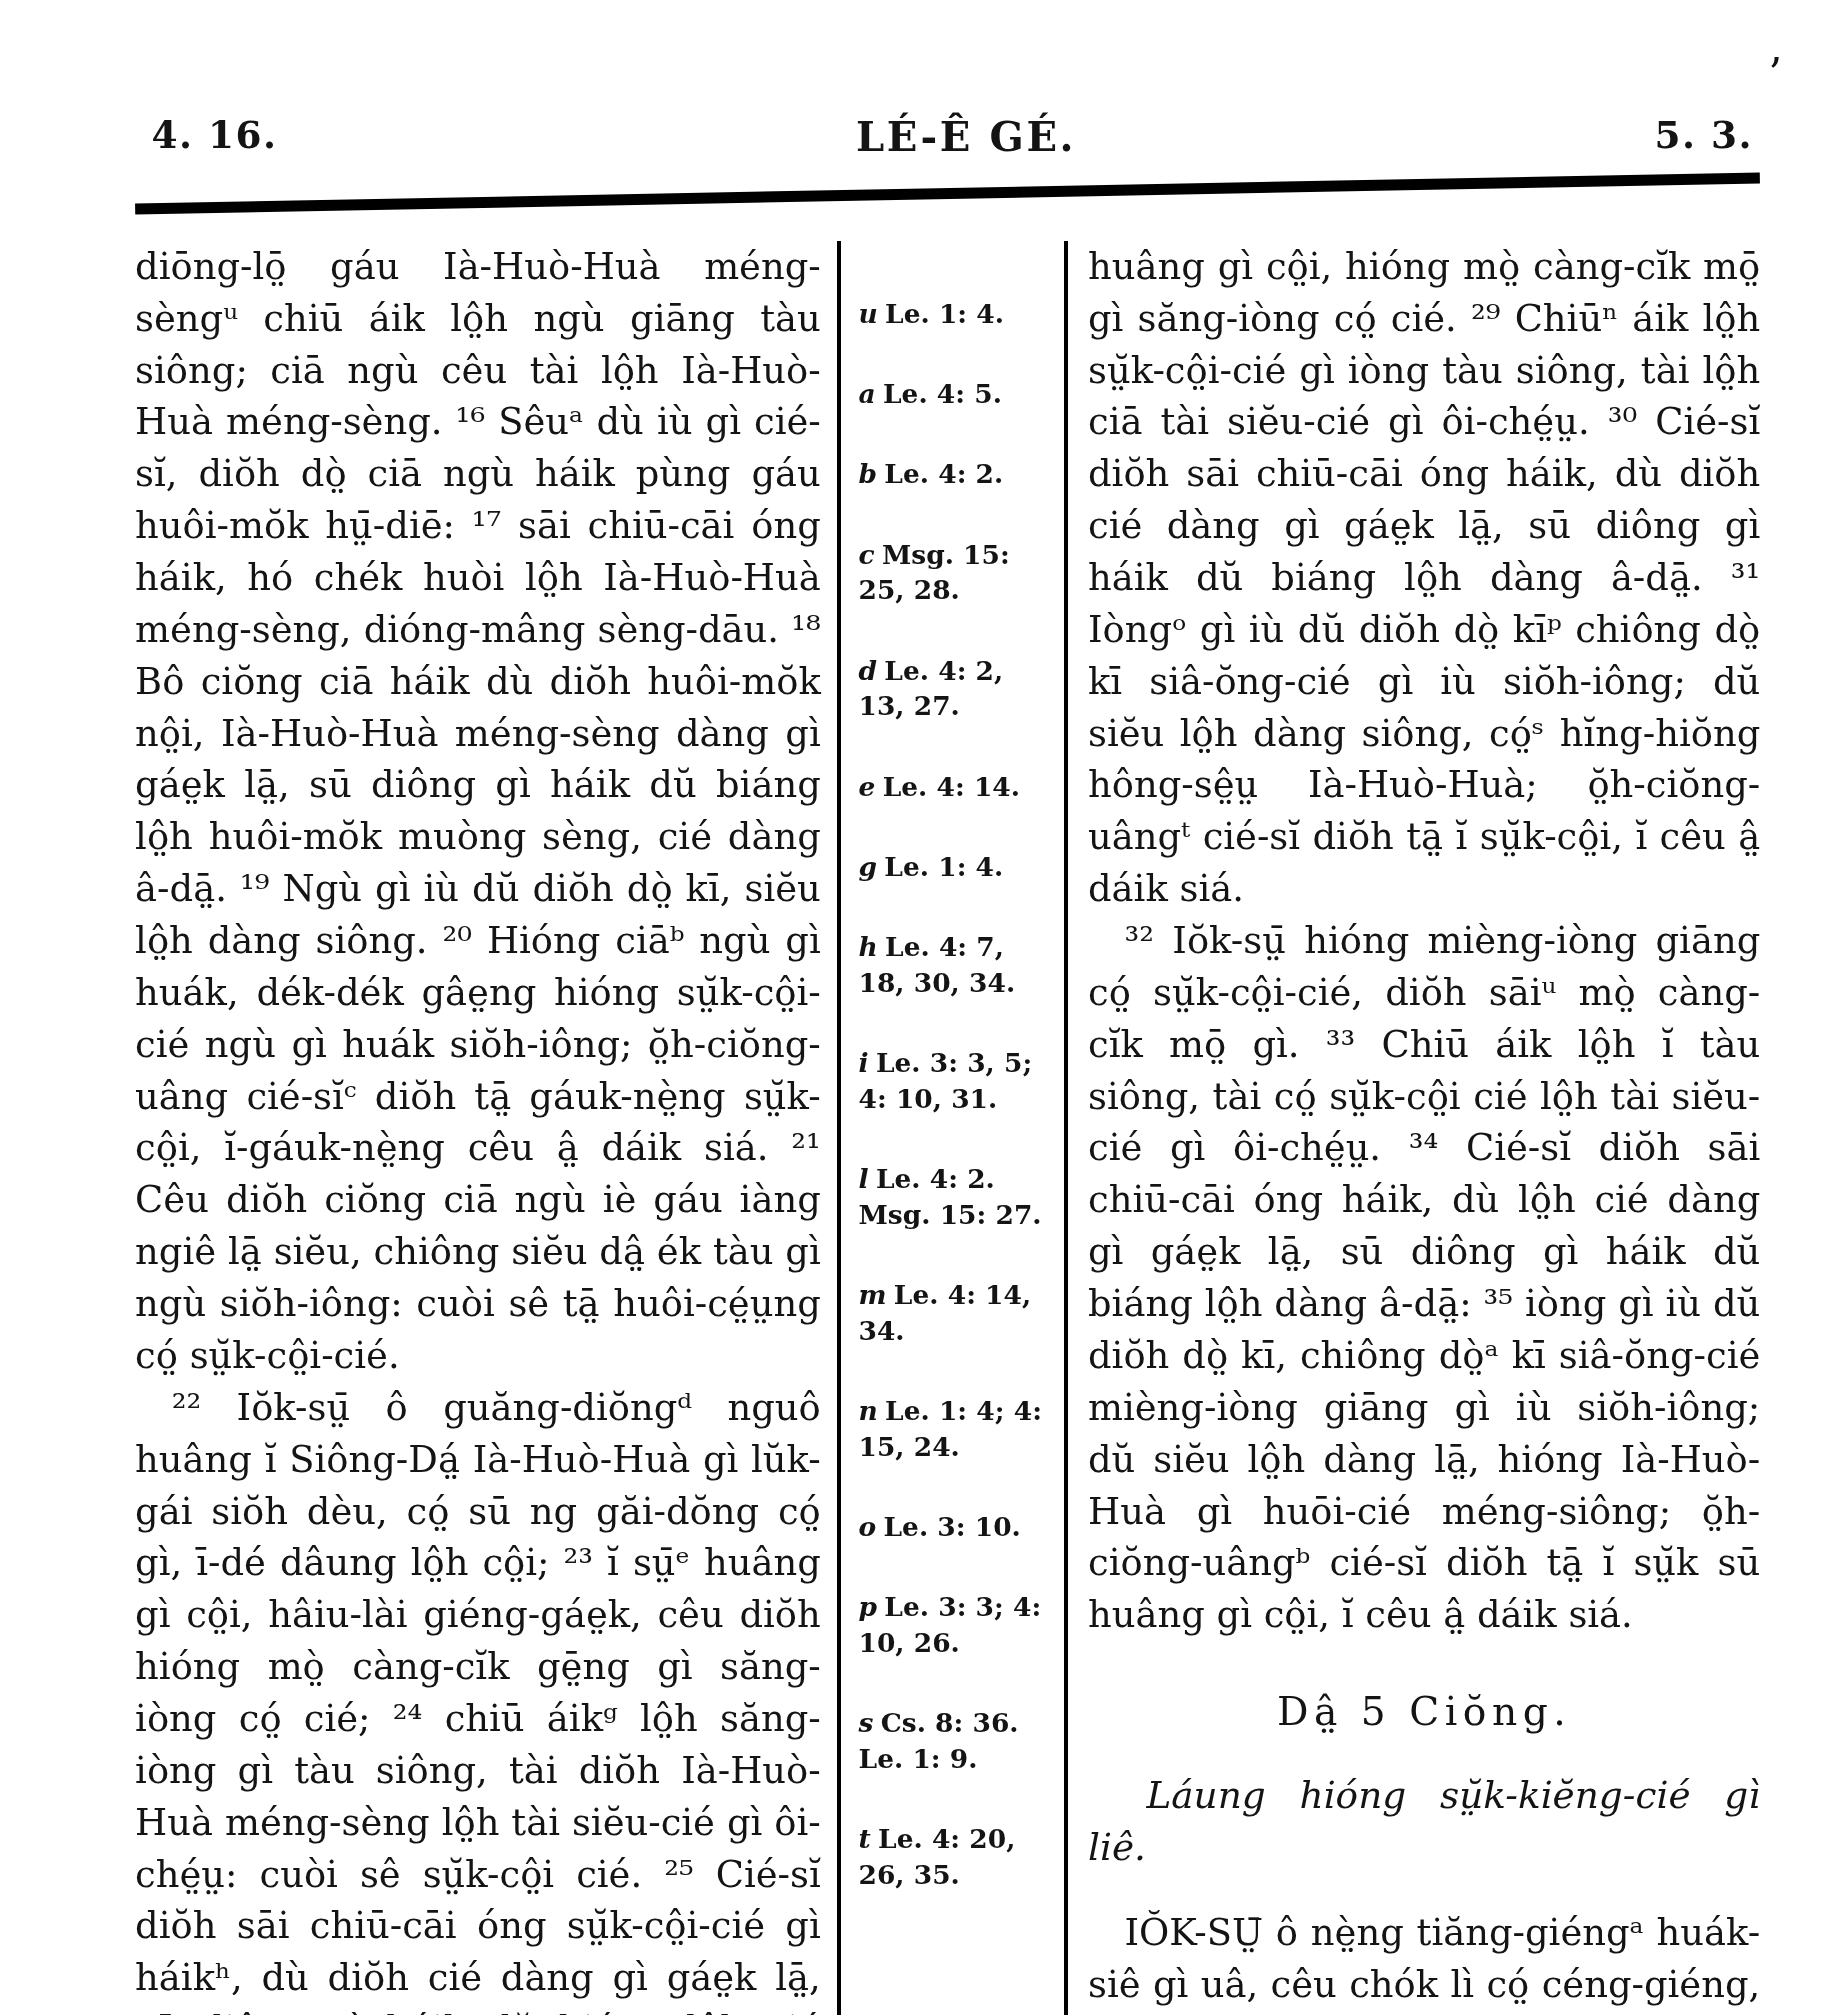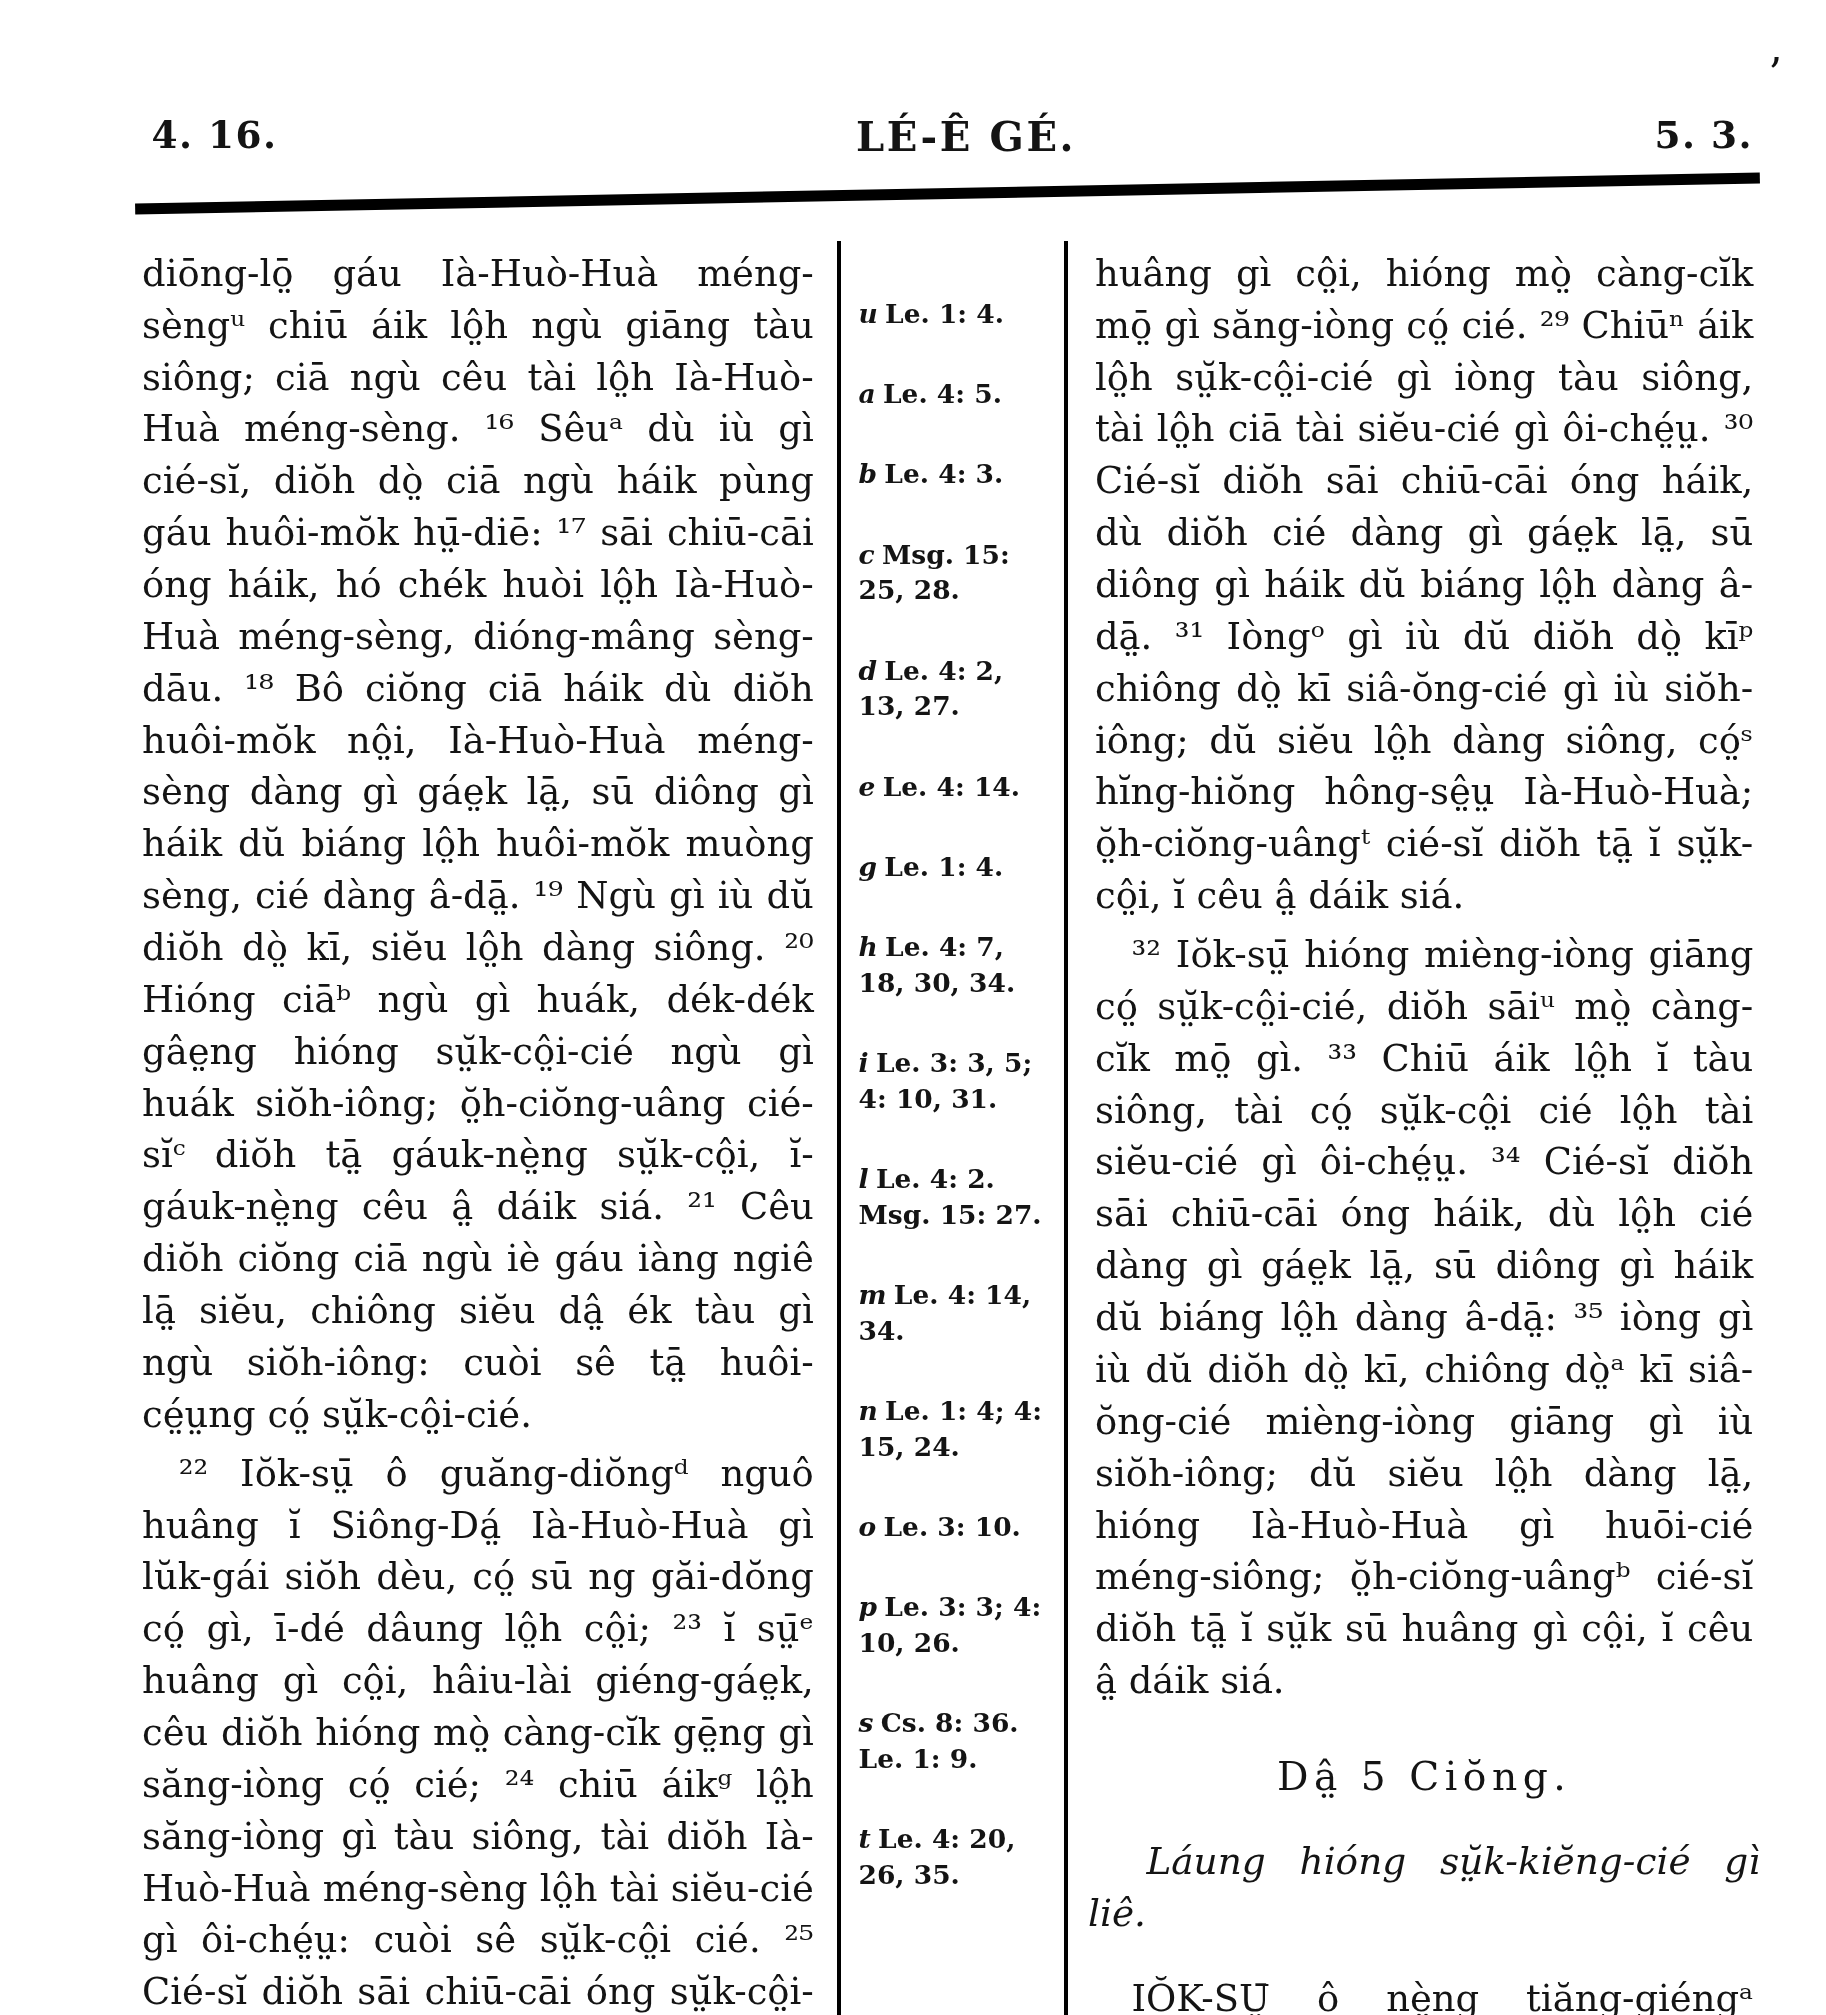--- a/index.html
+++ b/index.html
@@ -31,21 +31,21 @@
   .col-left  { flex: 0 0 43.2%; padding-right: 0.9vw; }
   .col-right { flex: 1 1 auto; padding-left: 1.1vw; }
   .refs {
     flex: 0 0 14.2%;
     border-left: 0.22vw solid #000;
     border-right: 0.22vw solid #000;
     padding: 3vw 0.45vw 0 0.95vw;
     font-size: 1.45vw; line-height: 1.95vw; font-weight: 700;
   }
   p.para {
-    margin: 7px; text-align: justify;
+    margin: 0; text-align: justify;
     font-size: 2.02vw; line-height: 2.84vw;
   }
   p.para.indent { text-indent: 2vw; }
   .chapter-heading {
     text-align: center; font-weight: 400;
     font-size: 2.15vw; letter-spacing: 0.3vw;
     margin: 2.6vw 0 2vw;
   }
   .chapter-subtitle {
     font-style: italic; margin: 12px 0 1.8vw;
@@ -69,21 +69,21 @@
   <div class="header-rule"></div>
 
   <div class="body">
     <div class="col-left" id="left-col">
         <p class="para">diōng-lō̤ gáu Ià-Huò-Huà méng-sèngᵘ chiū áik lô̤h ngù giāng tàu siông; ciā ngù cêu tài lô̤h Ià-Huò-Huà méng-sèng. ¹⁶ Sêuᵃ dù iù gì cié-sĭ, diŏh dò̤ ciā ngù háik pùng gáu huôi-mŏk hṳ̄-diē: ¹⁷ sāi chiū-cāi óng háik, hó chék huòi lô̤h Ià-Huò-Huà méng-sèng, dióng-mâng sèng-dāu. ¹⁸ Bô ciŏng ciā háik dù diŏh huôi-mŏk nô̤i, Ià-Huò-Huà méng-sèng dàng gì gáe̤k lā̤, sū diông gì háik dŭ biáng lô̤h huôi-mŏk muòng sèng, cié dàng â-dā̤. ¹⁹ Ngù gì iù dŭ diŏh dò̤ kī, siĕu lô̤h dàng siông. ²⁰ Hióng ciāᵇ ngù gì huák, dék-dék gâe̤ng hióng sṳ̆k-cô̤i-cié ngù gì huák siŏh-iông; ŏ̤h-ciŏng-uâng cié-sĭᶜ diŏh tā̤ gáuk-nè̤ng sṳ̆k-cô̤i, ĭ-gáuk-nè̤ng cêu â̤ dáik siá. ²¹ Cêu diŏh ciŏng ciā ngù iè gáu iàng ngiê lā̤ siĕu, chiông siĕu dâ̤ ék tàu gì ngù siŏh-iông: cuòi sê tā̤ huôi-cé̤ṳng có̤ sṳ̆k-cô̤i-cié.</p>
         <p class="para indent">²² Iŏk-sṳ̄ ô guăng-diŏngᵈ nguô huâng ĭ Siông-Dá̤ Ià-Huò-Huà gì lŭk-gái siŏh dèu, có̤ sū ng găi-dŏng có̤ gì, ī-dé dâung lô̤h cô̤i; ²³ ĭ sṳ̄ᵉ huâng gì cô̤i, hâiu-lài giéng-gáe̤k, cêu diŏh hióng mò̤ càng-cĭk gē̤ng gì săng-iòng có̤ cié; ²⁴ chiū áikᵍ lô̤h săng-iòng gì tàu siông, tài diŏh Ià-Huò-Huà méng-sèng lô̤h tài siĕu-cié gì ôi-ché̤ṳ: cuòi sê sṳ̆k-cô̤i cié. ²⁵ Cié-sĭ diŏh sāi chiū-cāi óng sṳ̆k-cô̤i-cié gì háikʰ, dù diŏh cié dàng gì gáe̤k lā̤, sū diông gì háik dŭ biáng lô̤h cié dàng â-dā̤. ²⁶ Ciā săng-iòng gì iù dŭ diŏh siĕu lô̤h dàng siông, chiông siĕuⁱ siâ-ŏng-cié gì iù siŏh-iông; ŏ̤h-ciŏng-uângᵏ cié-sĭ diŏh tā̤ ĭ sṳ̆k-cô̤i, ĭ cêu â̤ dáik siá.</p>
       </div>
     <div class="refs" id="refs-col">
         <div class="ref-item"><i class="ref-letter">u</i><span>Le. 1: 4.</span></div>
         <div class="ref-item"><i class="ref-letter">a</i><span>Le. 4: 5.</span></div>
-        <div class="ref-item"><i class="ref-letter">b</i><span>Le. 4: 3.</span></div>
+        <div class="ref-item"><i class="ref-letter">b</i><span>Le. 4: 2.</span></div>
         <div class="ref-item"><i class="ref-letter">c</i><span>Msg. 15: 25, 28.</span></div>
         <div class="ref-item"><i class="ref-letter">d</i><span>Le. 4: 2, 13, 27.</span></div>
         <div class="ref-item"><i class="ref-letter">e</i><span>Le. 4: 14.</span></div>
         <div class="ref-item"><i class="ref-letter">g</i><span>Le. 1: 4.</span></div>
         <div class="ref-item"><i class="ref-letter">h</i><span>Le. 4: 7, 18, 30, 34.</span></div>
         <div class="ref-item"><i class="ref-letter">i</i><span>Le. 3: 3, 5; 4: 10, 31.</span></div>
         <div class="ref-item"><i class="ref-letter">l</i><span>Le. 4: 2. Msg. 15: 27.</span></div>
         <div class="ref-item"><i class="ref-letter">m</i><span>Le. 4: 14, 34.</span></div>
         <div class="ref-item"><i class="ref-letter">n</i><span>Le. 1: 4; 4: 15, 24.</span></div>
         <div class="ref-item"><i class="ref-letter">o</i><span>Le. 3: 10.</span></div>

